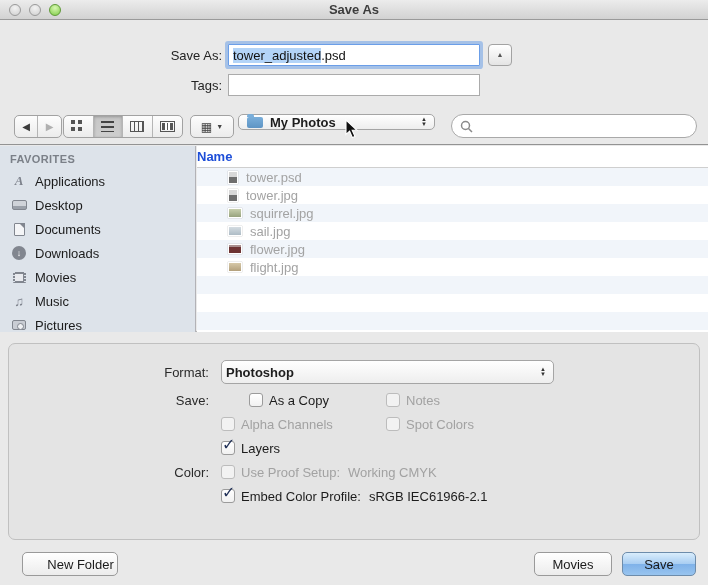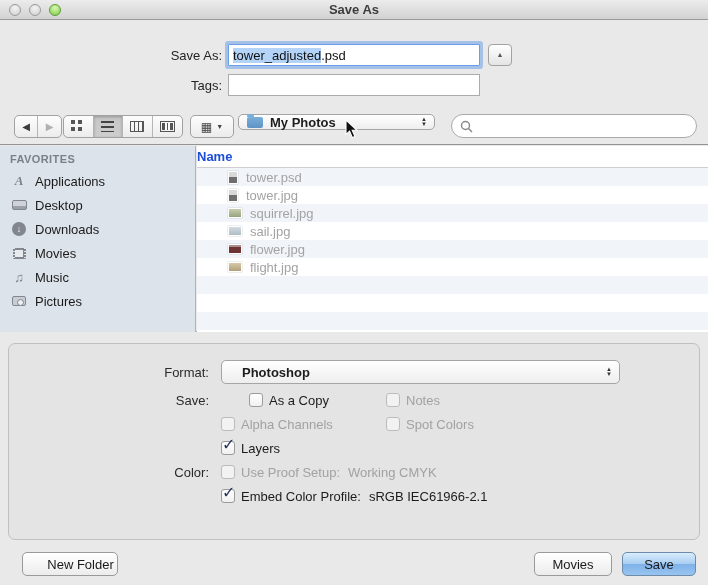--- a/index.html
+++ b/index.html
@@ -98,21 +98,21 @@
   .t-green { background:linear-gradient(#c7cfae, #97a37e); }
   .t-blue  { background:linear-gradient(#d4dce2, #aebcc6); }
   .t-red   { background:linear-gradient(#a98f8f 20%, #6e3434 20%); }
   .t-tan   { background:linear-gradient(#d6c8a8, #b3a07c); }
 
   
   .panel { position:absolute; left:8px; top:343px; width:692px; height:197px;
     background:#e4e4e4; border:1px solid #c0c0c0; border-radius:7px; }
   .prow { position:absolute; height:18px; display:flex; align-items:center; }
   .plabel { position:absolute; width:200px; text-align:right; font-size:13px; color:#2a2a2a; }
-  .format-popup { position:absolute; left:212px; top:16px; width:399px; height:24px; font-weight:700; padding-left:20px; }
+  .format-popup { position:absolute; left:212px; top:16px; width:333px; height:24px; font-weight:700; padding-left:4px; }
   .cb { display:flex; align-items:center; font-size:13px; color:#1c1c1c; }
   .cb .box { width:14px; height:14px; background:linear-gradient(#fff,#f1f1f1); border:1px solid #9b9b9b;
     border-radius:3px; margin-right:6px; position:relative; flex:0 0 14px; }
   .cb.disabled { color:#a2a2a2; }
   .cb.disabled .box { background:rgba(255,255,255,0.5); border-color:#bcbcbc; }
   .cb .mark { position:absolute; left:0px; top:-7px; font-size:16px; font-weight:700; color:#1e2e55; }
   .cb .cbval { margin-left:8px; }
 
   
   .btn { position:absolute; height:24px; border:1px solid #9a9a9a; border-radius:5px;
@@ -205,20 +205,26 @@
         <span>Applications</span>
       </div>
       <div class="side-item">
         <span class="side-ic">
             <span class="ic-desktop"></span>
           </span>
         <span>Desktop</span>
       </div>
       <div class="side-item">
         <span class="side-ic">
+            <span class="ic-doc"></span>
+          </span>
+        <span>Documents</span>
+      </div>
+      <div class="side-item">
+        <span class="side-ic">
             <span class="ic-down">↓</span>
           </span>
         <span>Downloads</span>
       </div>
       <div class="side-item">
         <span class="side-ic">
             <span class="ic-movie"></span>
           </span>
         <span>Movies</span>
       </div>

